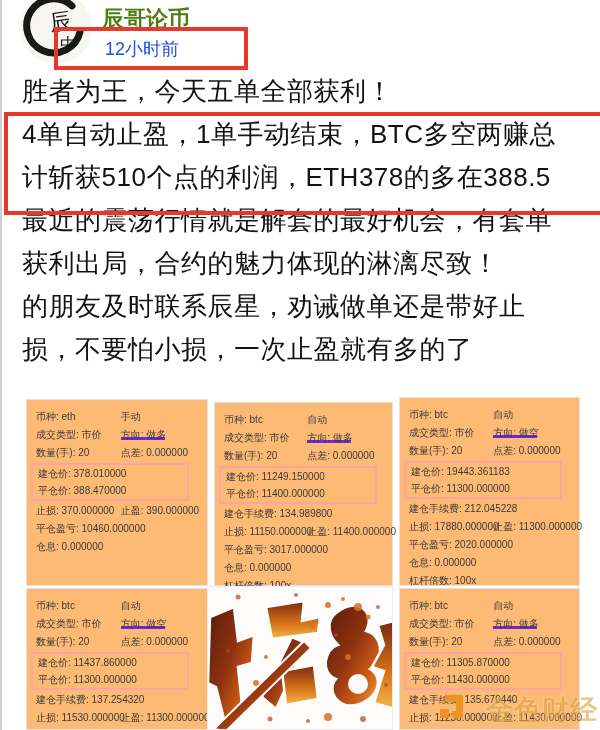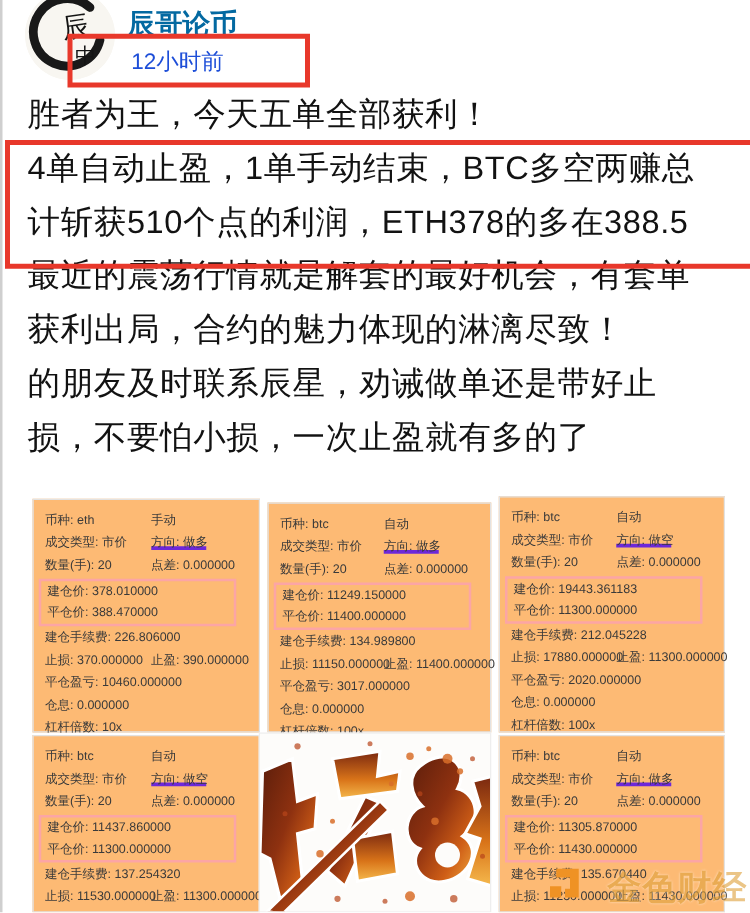--- a/index.html
+++ b/index.html
@@ -1,21 +1,21 @@
 <!DOCTYPE html>
 <html><head>
 <meta charset="utf-8">
 <style>
   html,body{margin:0;padding:0;}
   body{font-family:"Liberation Sans","DejaVu Sans",sans-serif;background:#fff;}
   .page{position:relative;width:600px;height:730px;background:#fff;overflow:hidden;border-left:2px solid #cfcfcf;box-sizing:border-box;}
 
   
   .avatar{position:absolute;left:18px;top:-8px;width:72px;height:72px;border-radius:50%;overflow:hidden;background:#f8f6f1;}
-  .h-title{position:absolute;left:100px;top:4px;font-size:22px;font-weight:bold;color:#0369a1;}
+  .h-title{position:absolute;left:100px;top:4px;font-size:22px;font-weight:bold;color:#4d7c0f;}
   .h-time{position:absolute;left:103px;top:37px;font-size:18px;color:#1d4ed8;}
   .time-redbox{position:absolute;left:52px;top:27px;width:186px;height:35px;border:4px solid #e8382b;}
 
   
   .post{position:absolute;left:20px;top:70px;width:570px;font-size:26px;line-height:43px;color:#121212;letter-spacing:.5px;}
   .post .ln{height:43px;white-space:nowrap;}
   .body-redbox{position:absolute;left:2px;top:112px;width:592px;height:95px;border:4px solid #e8382b;}
 
   
   .card{position:absolute;background:#fdba74;border:1px solid #e2e2e2;box-sizing:border-box;padding:8px 8px 0 9px;font-size:10px;color:#3a3a3a;}
@@ -63,25 +63,23 @@
   <div class="body-redbox"></div>
 
   <div class="card" style="left:24px;top:399px;width:182px;height:187px">
     <div class="crow"><span><span>币种:</span> <span>eth</span></span><span class="cr mode">手动</span></div>
     <div class="crow"><span><span>成交类型:</span> <span>市价</span></span><span class="cr"><span>方向:</span> <span>做多</span></span></div>
     <div class="crow"><span><span>数量(手):</span> <span>20</span></span><span class="cr"><span>点差:</span> <span>0.000000</span></span></div>
     <div class="redwrap">
       <div class="crow"><span>建仓价:</span> <span>378.010000</span></div>
       <div class="crow"><span>平仓价:</span> <span>388.470000</span></div>
     </div>
-    <div class="crow"><span>建仓手续费:</span> <span>226.806000</span></div>
     <div class="crow"><span><span>止损:</span> <span>370.000000</span></span><span class="cr"><span>止盈:</span> <span>390.000000</span></span></div>
     <div class="crow"><span>平仓盈亏:</span> <span>10460.000000</span></div>
     <div class="crow"><span>仓息:</span> <span>0.000000</span></div>
-    <div class="crow"><span>杠杆倍数:</span> <span>10x</span></div>
   </div>
 
   <div class="card" style="left:212px;top:402px;width:179px;height:184px">
     <div class="crow"><span><span>币种:</span> <span>btc</span></span><span class="cr mode">自动</span></div>
     <div class="crow"><span><span>成交类型:</span> <span>市价</span></span><span class="cr"><span>方向:</span> <span>做多</span></span></div>
     <div class="crow"><span><span>数量(手):</span> <span>20</span></span><span class="cr"><span>点差:</span> <span>0.000000</span></span></div>
     <div class="redwrap">
       <div class="crow"><span>建仓价:</span> <span>11249.150000</span></div>
       <div class="crow"><span>平仓价:</span> <span>11400.000000</span></div>
     </div>

